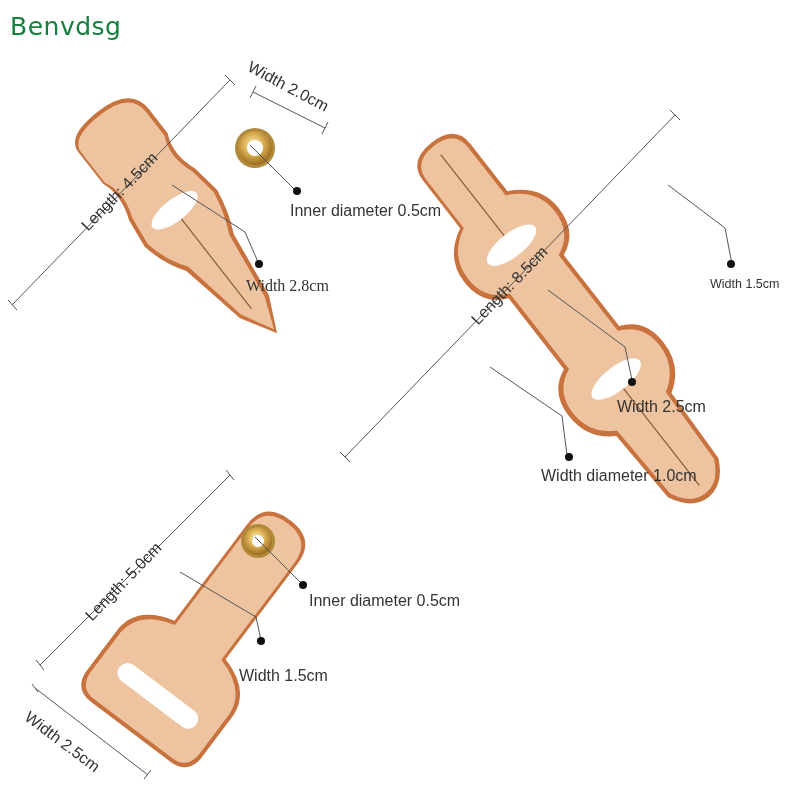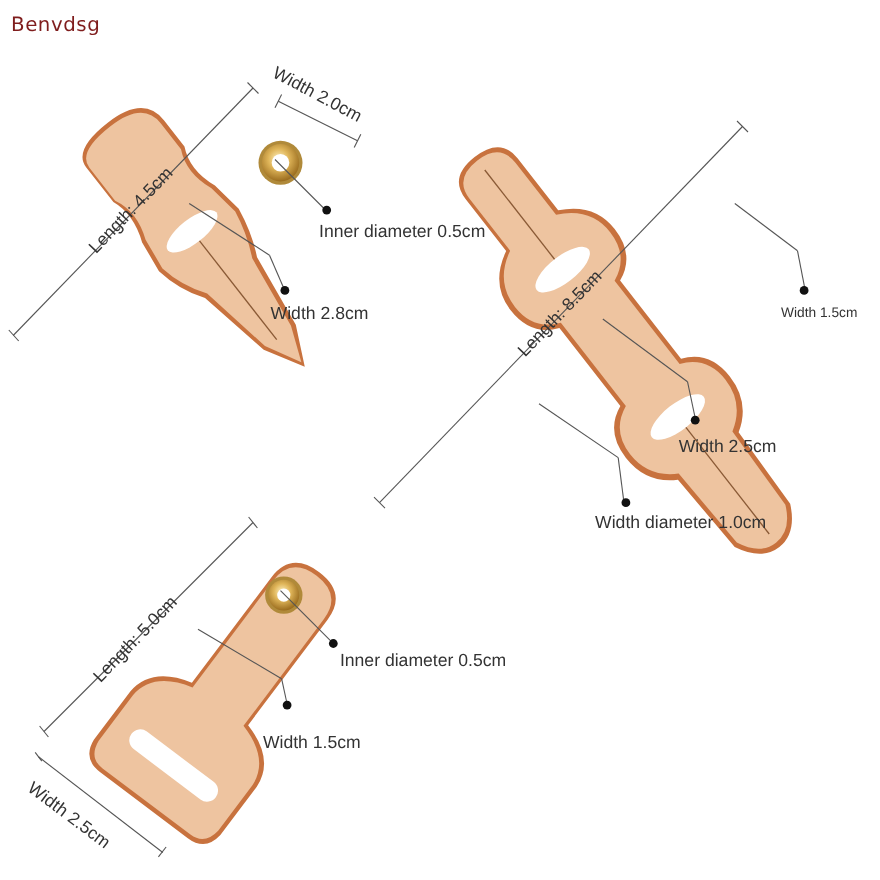--- a/index.html
+++ b/index.html
@@ -1,18 +1,18 @@
 <!DOCTYPE html>
 <html><head>
 <meta charset="utf-8">
 <style>
   html, body { margin:0; padding:0; background:#ffffff; }
   body { width:800px; height:800px; position:relative; overflow:hidden;
          font-family:"Liberation Sans", "DejaVu Sans", sans-serif; }
-  .brand { position:absolute; left:10px; top:12px; font-size:18px; color:#7f1d1d;
+  .brand { position:absolute; left:10px; top:12px; font-size:25px; color:#15803d;
            font-family:"DejaVu Sans", sans-serif; letter-spacing:0.5px; }
   svg.stage { position:absolute; left:0; top:0; }
   .lbl { position:absolute; color:#333; font-size:16px; white-space:nowrap;
          font-family:"Liberation Sans", sans-serif; }
   .lbl.sm { font-size:12.5px; }
   .rot { transform-origin:left top; }
 </style>
 </head>
 <body>
 
@@ -96,21 +96,21 @@
     <line x1="180" y1="572" x2="256" y2="617"></line>
     <line x1="256" y1="617" x2="261" y2="640"></line>
   </g>
   <circle cx="303" cy="585" r="4" fill="#111"></circle>
   <circle cx="261" cy="641" r="4" fill="#111"></circle>
 </svg>
 
 <div class="lbl rot" style="left:78px;top:222px;transform:rotate(-46deg);">Length: 4.5cm</div>
 <div class="lbl rot" style="left:253px;top:58px;transform:rotate(28deg);">Width 2.0cm</div>
 <div class="lbl" style="left:290px;top:202px;">Inner diameter 0.5cm</div>
-<div class="lbl" style="left:246px;top:277px;">Width 2.8cm</div>
+<div class="lbl" style="left:246px;top:277px;font-family:Liberation Serif, serif;">Width 2.8cm</div>
 
 <div class="lbl rot" style="left:468px;top:316px;transform:rotate(-46deg);">Length: 8.5cm</div>
 <div class="lbl sm" style="left:710px;top:277px;">Width 1.5cm</div>
 <div class="lbl" style="left:617px;top:398px;">Width 2.5cm</div>
 <div class="lbl" style="left:541px;top:467px;">Width diameter 1.0cm</div>
 
 <div class="lbl rot" style="left:82px;top:612px;transform:rotate(-46deg);">Length: 5.0cm</div>
 <div class="lbl" style="left:309px;top:592px;">Inner diameter 0.5cm</div>
 <div class="lbl" style="left:239px;top:667px;">Width 1.5cm</div>
 <div class="lbl rot" style="left:32px;top:708px;transform:rotate(37deg);">Width 2.5cm</div>

